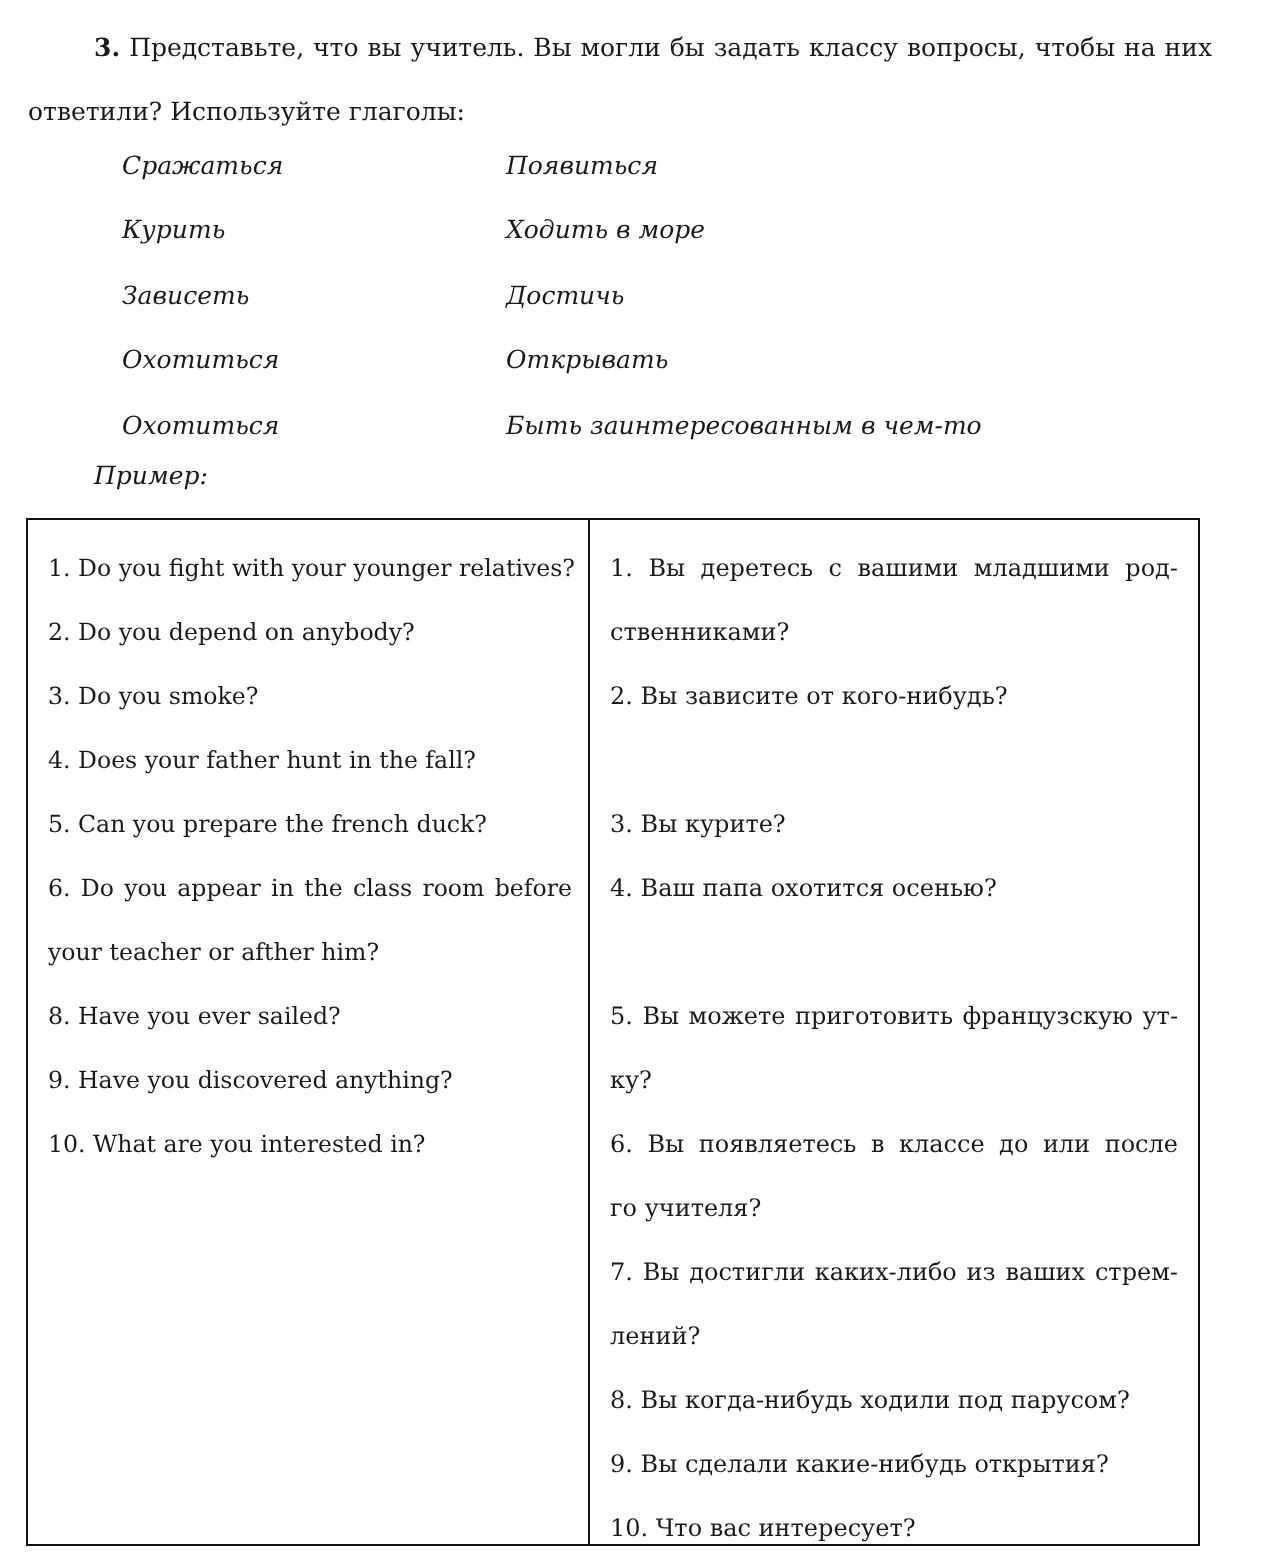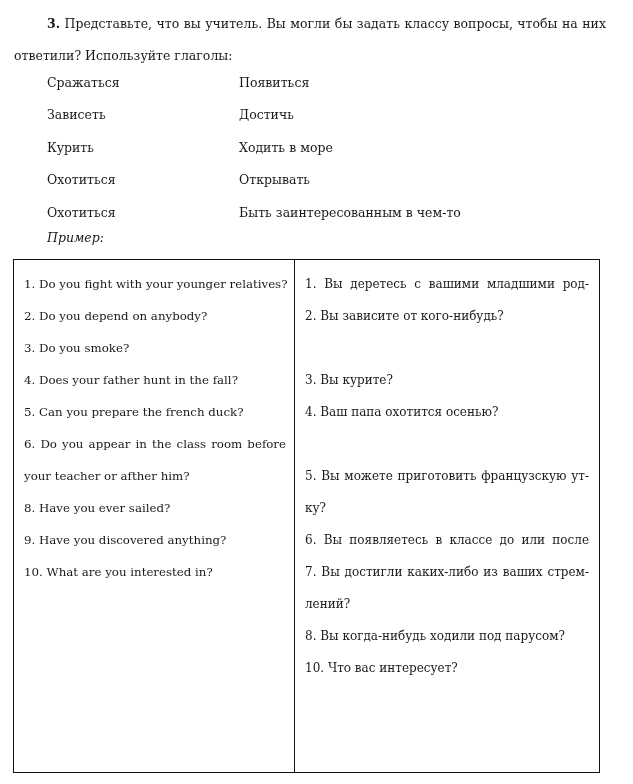--- a/index.html
+++ b/index.html
@@ -29,23 +29,24 @@
       line-height: 32px;
       text-align: justify;
       font-size: 12.5px;
     }
     .task .num {
       font-weight: bold;
       margin-left: 33px;
     }
     .verbs {
       position: absolute;
-      left: 47px;
+      left: 61px;
       top: 66px;
       width: 520px;
+      font-style: italic;
     }
     .verb-row {
       display: flex;
       height: 32.5px;
       align-items: center;
     }
     .verb-left {
       width: 192px;
       font-size: 12.5px;
     }
@@ -117,26 +118,26 @@
     </div>
     <div>ответили? Используйте глаголы:</div>
   </div>
 
   <div class="verbs">
     <div class="verb-row">
       <span class="verb-left">Сражаться</span>
       <span class="verb-right">Появиться</span>
     </div>
     <div class="verb-row">
+      <span class="verb-left">Курить</span>
+      <span class="verb-right">Ходить в море</span>
+    </div>
+    <div class="verb-row">
       <span class="verb-left">Зависеть</span>
       <span class="verb-right">Достичь</span>
-    </div>
-    <div class="verb-row">
-      <span class="verb-left">Курить</span>
-      <span class="verb-right">Ходить в море</span>
     </div>
     <div class="verb-row">
       <span class="verb-left">Охотиться</span>
       <span class="verb-right">Открывать</span>
     </div>
     <div class="verb-row">
       <span class="verb-left">Охотиться</span>
       <span class="verb-right">Быть заинтересованным в чем-то</span>
     </div>
   </div>
@@ -151,28 +152,31 @@
       <div class="line en">4. Does your father hunt in the fall?</div>
       <div class="line en">5. Can you prepare the french duck?</div>
       <div class="line en justify">6. Do you appear in the class room before</div>
       <div class="line en">your teacher or afther him?</div>
       <div class="line en">8. Have you ever sailed?</div>
       <div class="line en">9. Have you discovered anything?</div>
       <div class="line en">10. What are you interested in?</div>
     </div>
     <div class="col col-ru">
       <div class="line justify">1. Вы деретесь с вашими младшими род-</div>
+      <div class="line">ственниками?</div>
       <div class="line">2. Вы зависите от кого-нибудь?</div>
       <div class="spacer"></div>
       <div class="line">3. Вы курите?</div>
       <div class="line">4. Ваш папа охотится осенью?</div>
       <div class="spacer"></div>
       <div class="line justify">5. Вы можете приготовить французскую ут-</div>
       <div class="line">ку?</div>
       <div class="line justify">6. Вы появляетесь в классе до или после ваше-</div>
+      <div class="line">го учителя?</div>
       <div class="line justify">7. Вы достигли каких-либо из ваших стрем-</div>
       <div class="line">лений?</div>
       <div class="line">8. Вы когда-нибудь ходили под парусом?</div>
+      <div class="line">9. Вы сделали какие-нибудь открытия?</div>
       <div class="line">10. Что вас интересует?</div>
     </div>
   </div>
 
 </div>
 
 </body></html>

